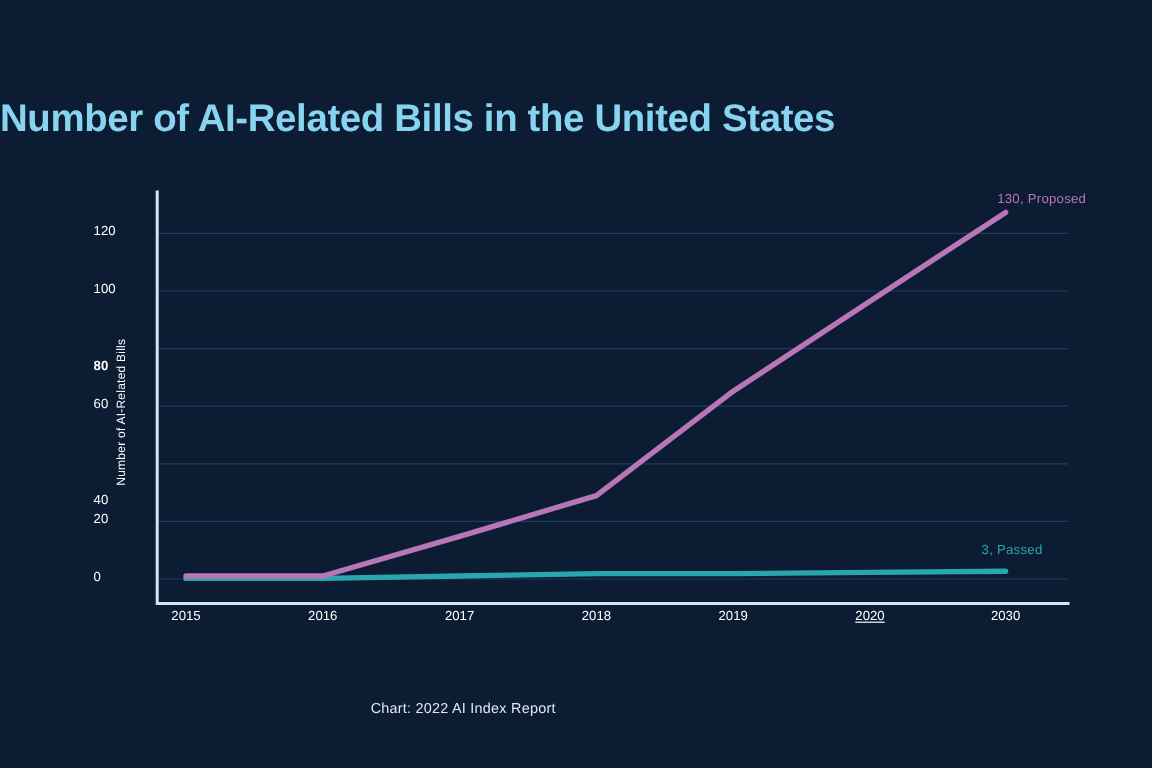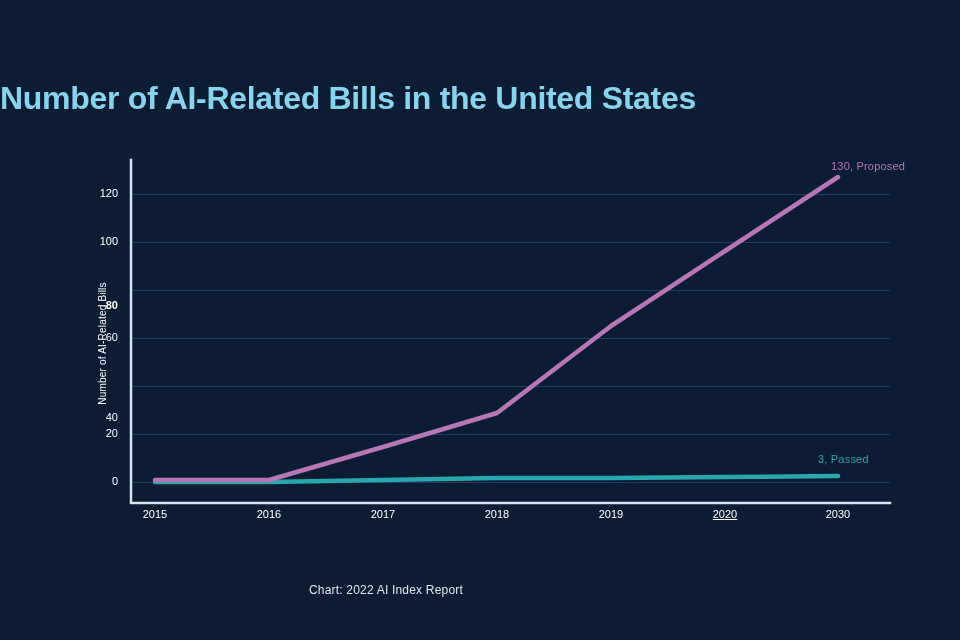--- a/index.html
+++ b/index.html
@@ -47,21 +47,21 @@
     color: #ffffff;
     font-size: 10px;
     transform: rotate(-90deg);
     transform-origin: center center;
     white-space: nowrap;
     letter-spacing: 0.2px;
   }
   .ytick {
     position: absolute;
     width: 40px;
-    text-align: right;
+    text-align: left;
     color: #ffffff;
     font-size: 11px;
     line-height: 1;
   }
   .xtick {
     position: absolute;
     width: 80px;
     text-align: center;
     color: #ffffff;
     font-size: 11px;

